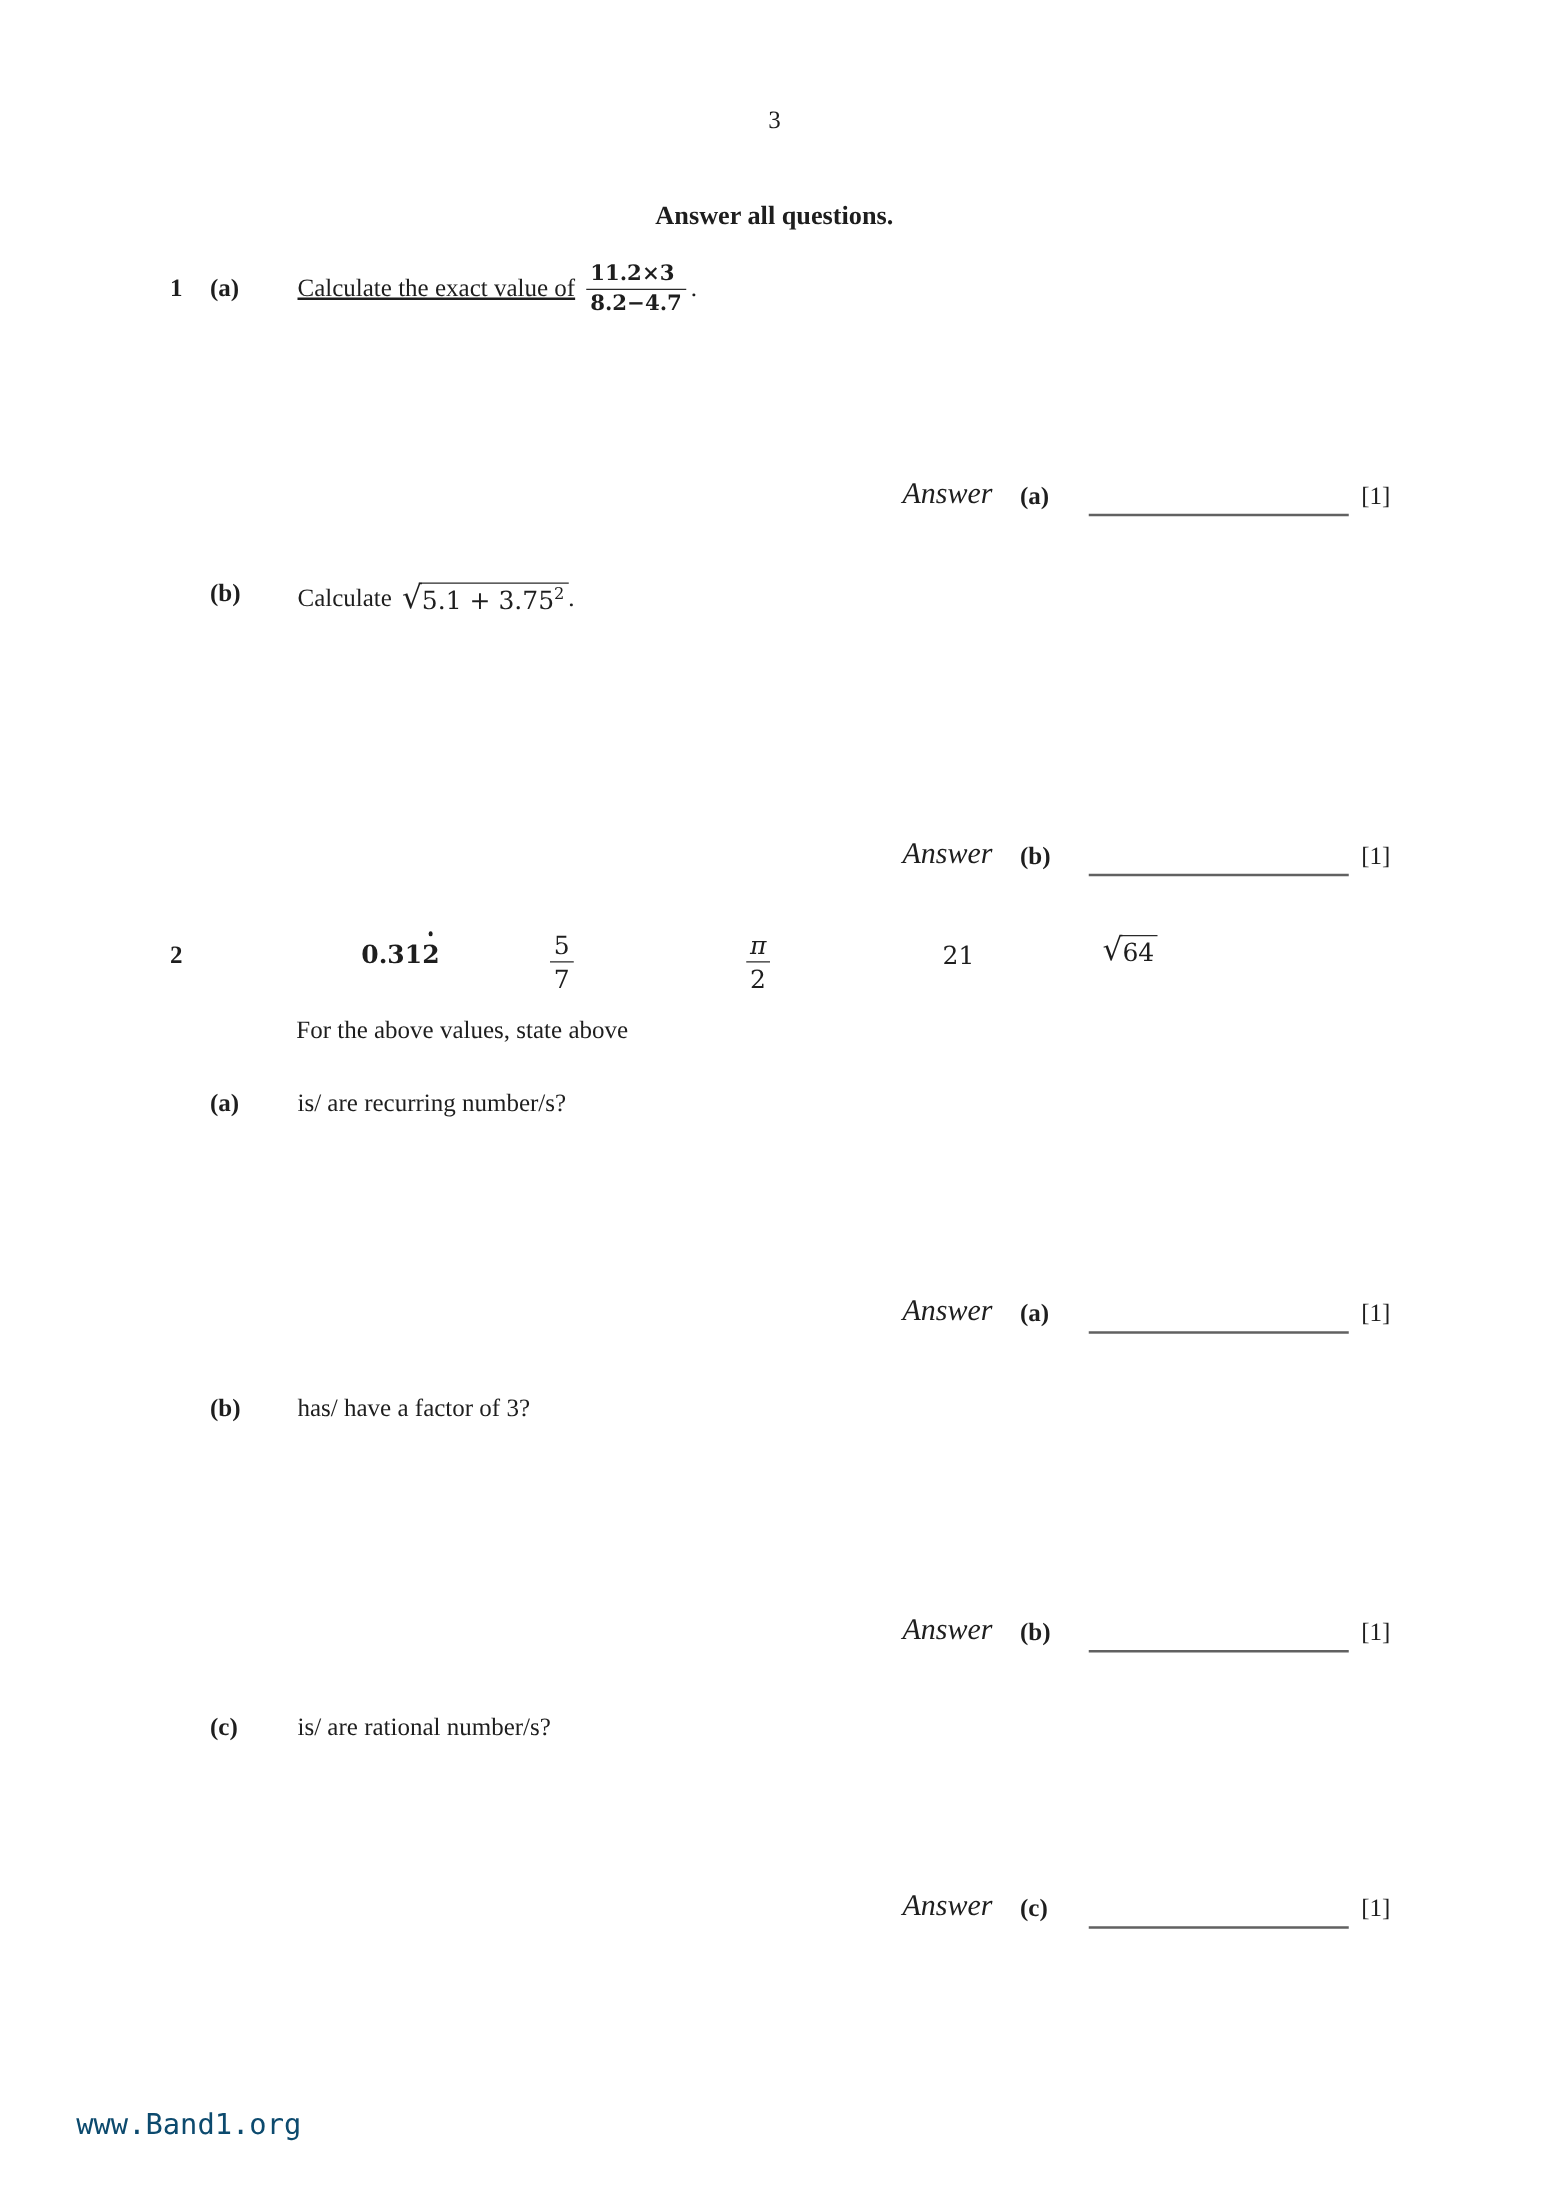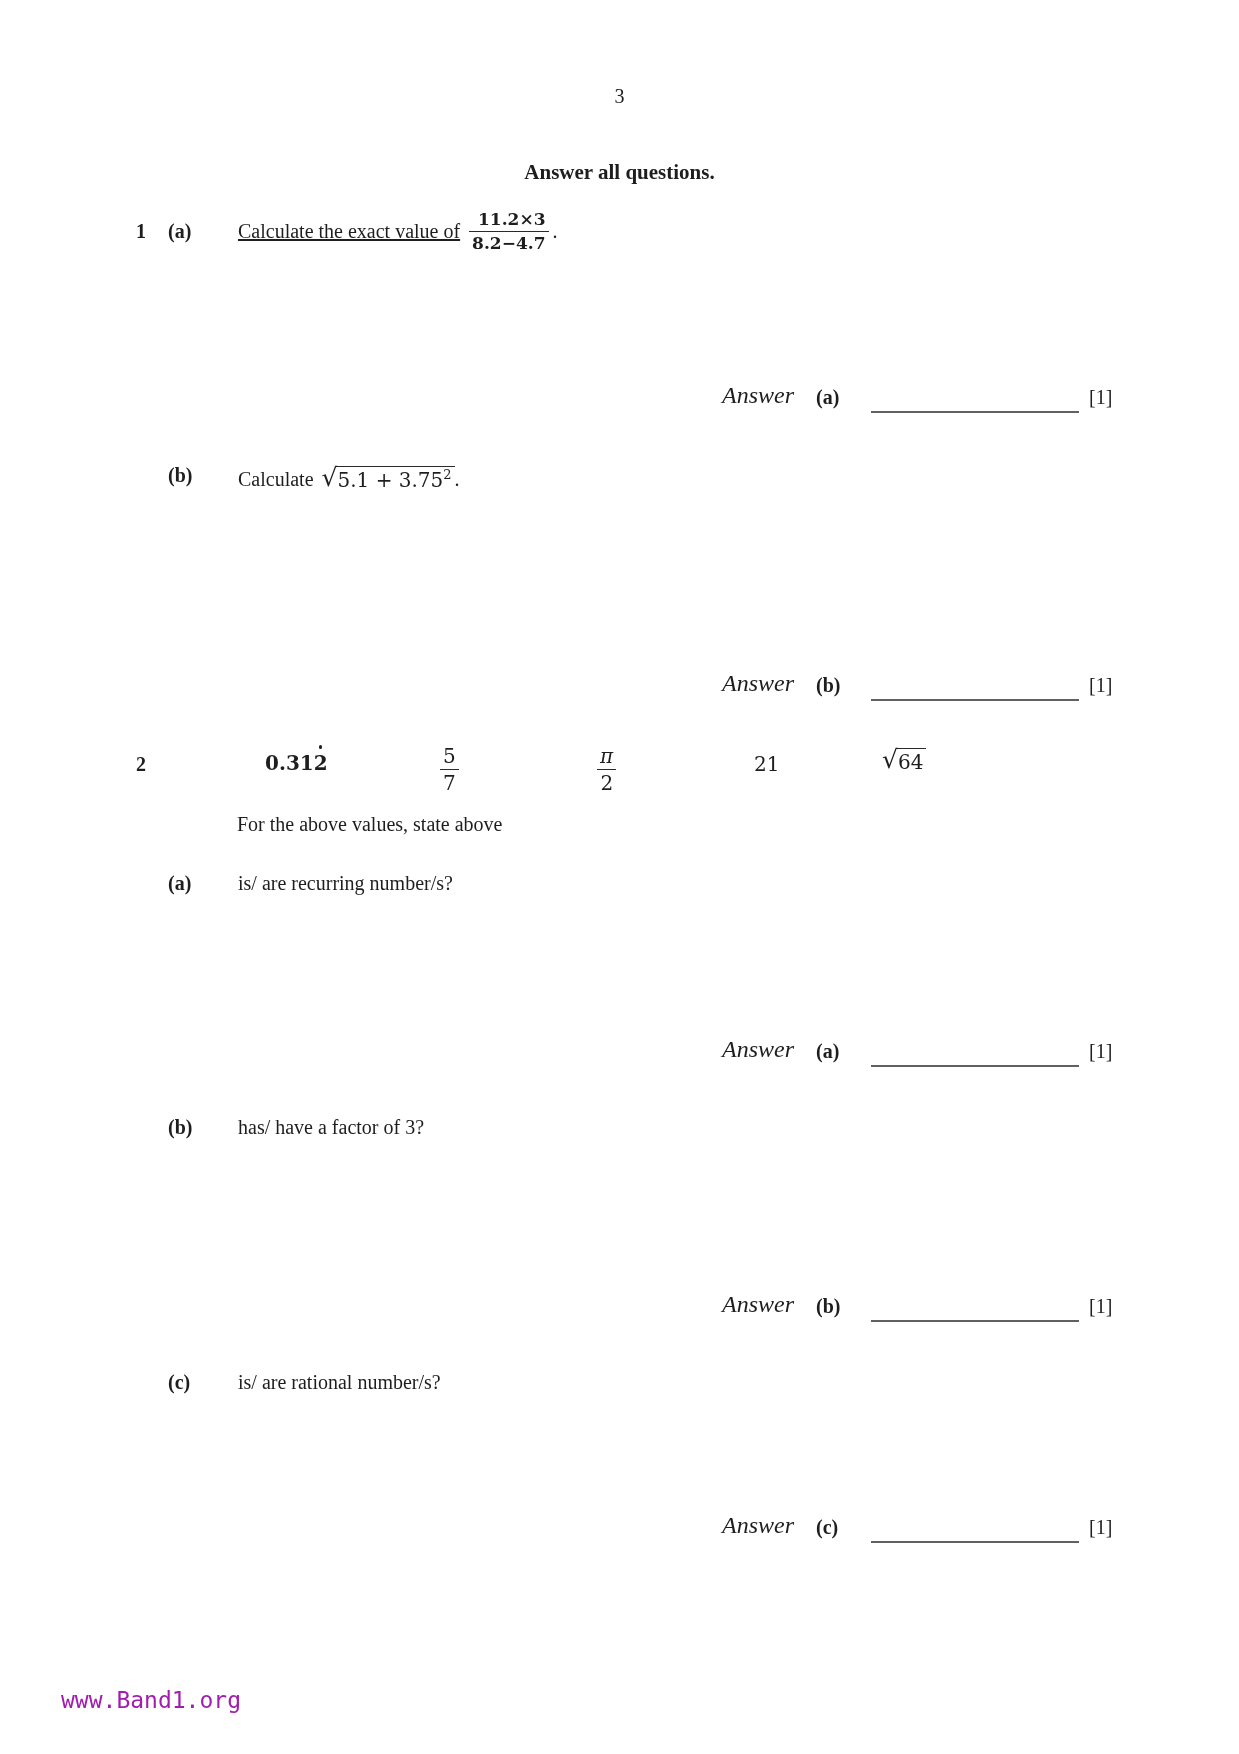--- a/index.html
+++ b/index.html
@@ -13,23 +13,23 @@
     overflow: hidden;
   }
   .abs { position: absolute; }
   .b { font-weight: bold; }
   .i { font-style: italic; }
   .fs20 { font-size: 20px; line-height: 26px; }
   .center { left: 0; width: 100%; text-align: center; }
 
   
   .math { font-family: "DejaVu Serif", serif; }
-  .mathbold { font-weight: 600; }
+  .mathbold { font-weight: 600; margin-left: 24px; }
 
-  .frac { display: inline-block; text-align: right; vertical-align: middle; }
+  .frac { display: inline-block; text-align: left; vertical-align: middle; }
   .frac .num { display: block; padding: 0 3px 2px 3px; line-height: 1.1; }
   .frac .den { display: block; border-top: 1.7px solid #2a2a2a; padding: 2px 3px 0 3px; line-height: 1.1; }
   .frac-small .num, .frac-small .den { font-size: 17px; }
   .frac-value .num, .frac-value .den { font-size: 20px; }
 
   .sqrt { display: inline-flex; align-items: flex-start; vertical-align: middle; }
   .sqrt .radical { font-size: 25px; line-height: 1; transform: translateY(-1px); }
   .sqrt .radicand { border-top: 1.8px solid #2a2a2a; margin-left: -2px; padding: 1px 3px 0 2px; font-size: 20px; line-height: 24px; }
   sup.expo { font-size: 13px; vertical-align: super; line-height: 0; }
 
@@ -49,21 +49,21 @@
   .q1a-row .period { font-size: 20px; margin-left: 4px; align-self: center; }
 
   
   .answer-row { position: absolute; left: 722px; width: 420px; height: 30px; }
   .answer-row .ans-word  { position: absolute; left: 0; bottom: 4px; font-style: italic; font-size: 24px; }
   .answer-row .ans-label { position: absolute; left: 94px; bottom: 4px; font-weight: bold; font-size: 20px; }
   .answer-row .ans-line  { position: absolute; left: 149px; bottom: 0; width: 208px; height: 0; border-bottom: 2px solid #616161; }
   .answer-row .ans-marks { position: absolute; left: 367px; bottom: 4px; font-size: 20px; }
 
   .part-label { font-weight: bold; font-size: 20px; line-height: 26px; }
-  .footer { font-family: "DejaVu Sans Mono", monospace; font-size: 23px; color: #a21caf; }
+  .footer { font-family: "DejaVu Sans Mono", monospace; font-size: 23px; color: #0c4a6e; }
 </style>
 </head>
 <body>
 
 <div class="page">
 
   <div class="abs center fs20" style="top:83px">3</div>
 
   <div class="abs center b" style="top:160px; font-size:21px">Answer all questions.</div>
 

